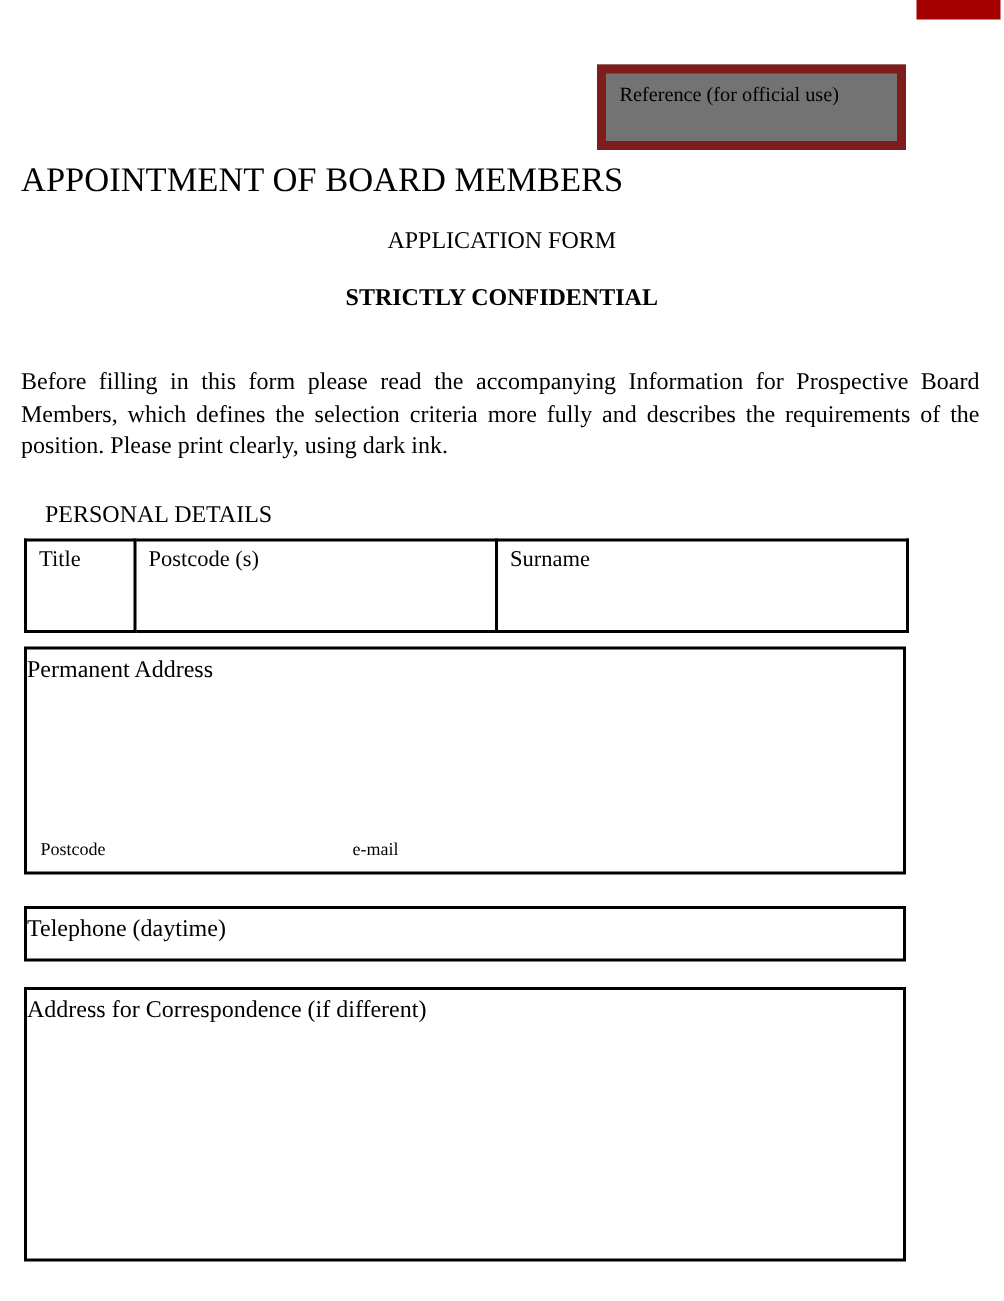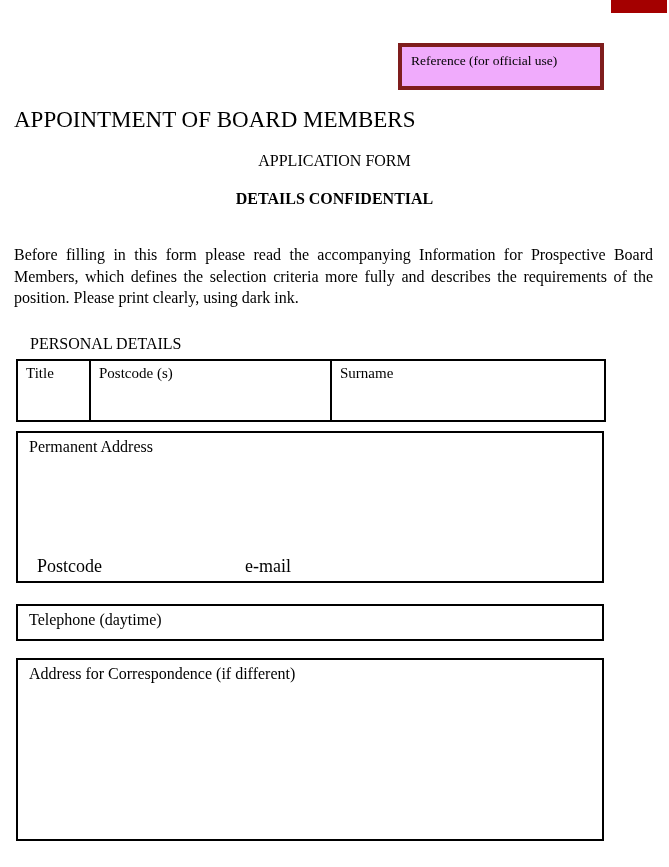--- a/index.html
+++ b/index.html
@@ -15,23 +15,23 @@
   }
 
   .red-marker {
     position: absolute;
     left: 611px; top: 0; width: 56px; height: 13px;
     background: #a40000;
   }
 
   .reference-box {
     position: absolute;
-    left: 398px; top: 43px; width: 206px; height: 47px;
-    background: #f0abfc;
-    border: 4px solid #7f1d1d;
+    left: 398px; top: 43px; width: 206px; height: 57px;
+    background: #737373;
+    border: 6px solid #7f1d1d;
   }
   .reference-box .label {
     display: block;
     padding: 6px 9px 0 9px;
     font-size: 13.5px;
     line-height: 16px;
   }
 
   .main-title {
     position: absolute;
@@ -89,33 +89,33 @@
   }
 
   .field-box {
     position: absolute;
     left: 16px; width: 588px;
     border: 2px solid #000000;
     background: #ffffff;
   }
   .field-box .label {
     display: block;
-    padding: 4px 9px 0 11px;
+    padding: 4px 9px 0 0;
     font-size: 16px;
     line-height: 19px;
   }
   .perm-box { top: 431px; height: 152px; }
   .tel-box  { top: 604px; height: 37px; }
   .corr-box { top: 658px; height: 183px; }
 
   .perm-bottom-row {
     position: absolute;
-    left: 10px; bottom: 5px; width: 100%;
+    left: 0; bottom: 5px; width: 100%;
     height: 19px;
-    font-size: 18px;
+    font-size: 12px;
     line-height: 19px;
     text-align: center;
   }
   .perm-bottom-row .postcode { position: absolute; left: 9px; }
   .perm-bottom-row .email    { position: absolute; left: 217px; }
 </style>
 </head>
 <body>
 
 <div class="page">
@@ -123,21 +123,21 @@
   <div class="red-marker"></div>
 
   <div class="reference-box">
     <span class="label">Reference (for official use)</span>
   </div>
 
   <h1 class="main-title">APPOINTMENT OF BOARD MEMBERS</h1>
 
   <div class="centered-line form-subtitle">APPLICATION FORM</div>
 
-  <div class="centered-line confidential">DETAILS CONFIDENTIAL</div>
+  <div class="centered-line confidential">STRICTLY CONFIDENTIAL</div>
 
   <div class="intro">
     <div class="jline"><span>Before filling in this form please read the accompanying </span><span class="italic">Information for Prospective Board</span></div>
     <div class="jline tight"><span class="italic">Members,</span><span> which defines the selection criteria more fully and describes the requirements of the</span></div>
     <div class="lastline">position.  Please print clearly, using dark ink.</div>
   </div>
 
   <h2 class="section-heading">PERSONAL DETAILS</h2>
 
   <table class="name-table">

